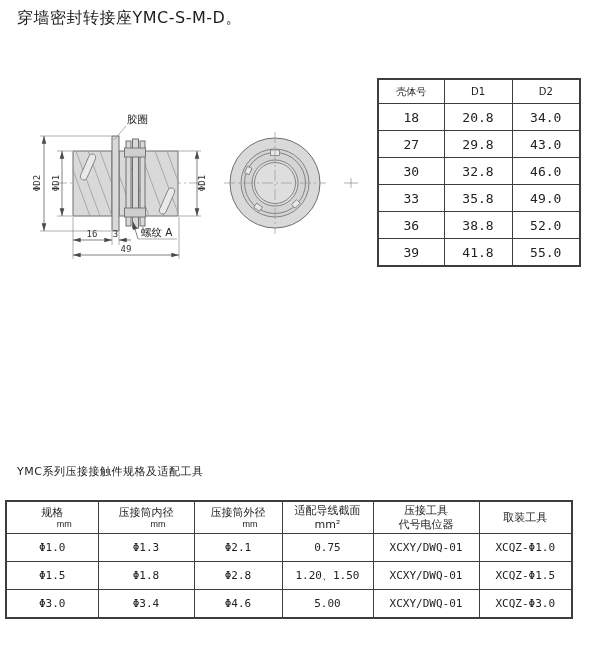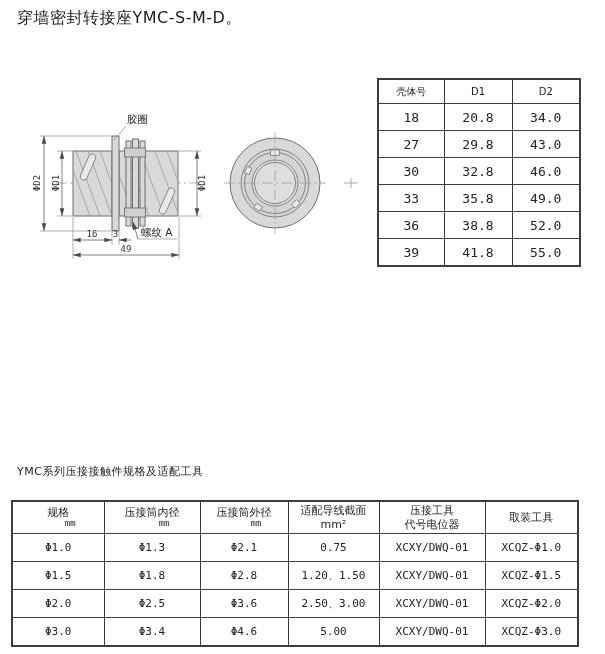--- a/index.html
+++ b/index.html
@@ -11,24 +11,24 @@
   .title1{left:17px;top:8px;font-size:16px;letter-spacing:0.5px;}
   .title2{left:17px;top:464px;font-size:11px;letter-spacing:0.5px;}
 
   table{border-collapse:collapse;table-layout:fixed;background:#fff;border:2px solid #3d3d3d;}
   th,td{border:1px solid #3d3d3d;text-align:center;vertical-align:middle;padding:0;font-weight:normal;}
 
   .shell-table{left:377px;top:78px;width:203px;}
   .shell-table th{height:23px;font-size:10px;margin-left:44px;}
   .shell-table td{height:26px;font-size:13px;font-family:"DejaVu Sans Mono","DejaVu Sans",monospace;color:#222;}
 
-  .contact-table{left:11px;top:500px;width:566px;}
+  .contact-table{left:5px;top:500px;width:566px;}
   .contact-table th{height:31px;font-size:11px;line-height:1.2;}
   .contact-table td{height:27px;font-size:11px;font-family:"DejaVu Sans Mono","DejaVu Sans",monospace;color:#222;}
-  .unit{display:block;font-size:9px;line-height:1;font-family:Liberation Mono, monospace;color:#222;margin-left:24px;}
+  .unit{display:block;font-size:9px;line-height:1;font-family:Liberation Sans, sans-serif;color:#222;margin-left:24px;}
 
   
   .bodyfill{fill:#d9d9d9;stroke:#6e6e6e;stroke-width:1;}
   .ringfill{fill:#cfcfcf;stroke:#6e6e6e;stroke-width:0.9;}
   .hatch{stroke:#9a9a9a;stroke-width:0.8;}
   .slot{fill:#e9e9e9;stroke:#7a7a7a;stroke-width:0.8;}
   .dim{stroke:#4a4a4a;stroke-width:0.7;fill:none;}
   .ext{stroke:#7a7a7a;stroke-width:0.6;}
   .cl{stroke:#9a9a9a;stroke-width:0.7;stroke-dasharray:11 3 2 3;fill:none;}
   .ring{fill:none;stroke:#787878;stroke-width:0.9;}
@@ -255,28 +255,20 @@
       </tr>
       <tr>
         <td>Φ1.5</td>
         <td>Φ1.8</td>
         <td>Φ2.8</td>
         <td>1.20、1.50</td>
         <td>XCXY/DWQ-01</td>
         <td>XCQZ-Φ1.5</td>
       </tr>
       <tr>
-        <td>Φ2.0</td>
-        <td>Φ2.5</td>
-        <td>Φ3.6</td>
-        <td>2.50、3.00</td>
-        <td>XCXY/DWQ-01</td>
-        <td>XCQZ-Φ2.0</td>
-      </tr>
-      <tr>
         <td>Φ3.0</td>
         <td>Φ3.4</td>
         <td>Φ4.6</td>
         <td>5.00</td>
         <td>XCXY/DWQ-01</td>
         <td>XCQZ-Φ3.0</td>
       </tr>
     </tbody>
 </table>
 

